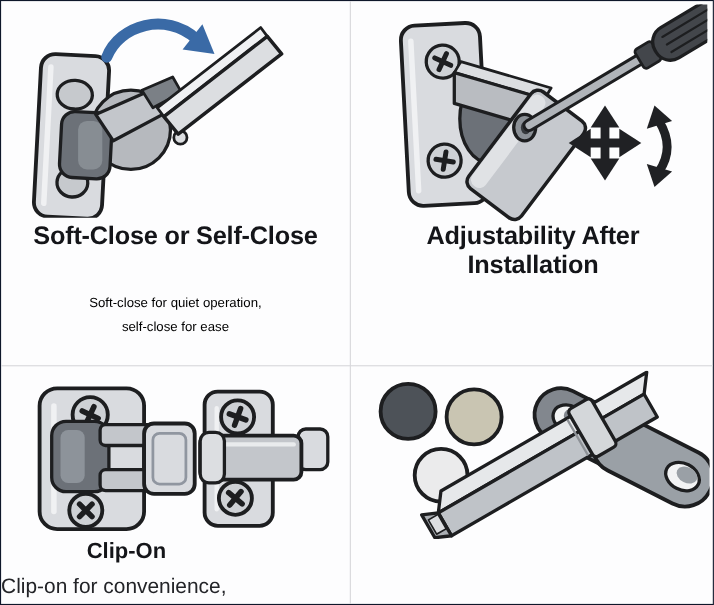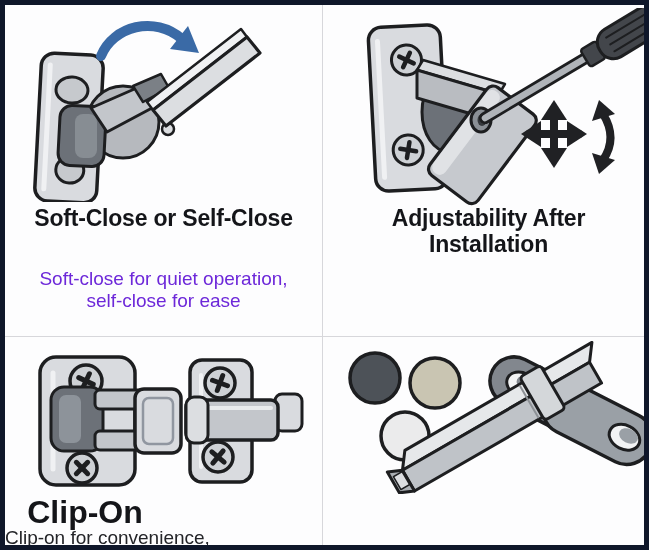--- a/index.html
+++ b/index.html
@@ -1,31 +1,31 @@
 <!DOCTYPE html>
 <html><head>
 <meta charset="utf-8">
 <style>
   *{margin:0;padding:0;box-sizing:border-box}
   html,body{background:#ffffff}
   .canvas{position:relative;width:649px;height:550px;background:#fdfdfe;
-          font-family:"Liberation Sans",sans-serif;overflow:hidden;border:5px solid #0f172a}
+          font-family:"Liberation Sans",sans-serif;overflow:hidden;border:1px solid #0f172a}
   .divider{position:absolute;background:#d7d7db}
   .divider.v{left:317px;top:0;width:1px;height:550px}
   .divider.h{left:0;top:331px;width:649px;height:1px}
   .quad{position:absolute}
   .tl{left:0;top:0;width:317px;height:331px}
   .tr{left:318px;top:0;width:331px;height:331px}
   .bl{left:0;top:332px;width:317px;height:218px}
   .br{left:318px;top:332px;width:331px;height:218px}
   .illus{position:absolute;display:block}
   .title{position:absolute;width:100%;text-align:center;font-weight:700;font-size:23px;
          line-height:26px;color:#141519;letter-spacing:-0.2px}
-  .subtitle{position:absolute;width:100%;text-align:center;font-size:19px;line-height:22px;color:#6d28d9}
-  .hlabel{position:absolute;font-weight:700;font-size:32px;color:#141519;text-align:center}
+  .subtitle{position:absolute;width:100%;text-align:center;font-size:12px;line-height:22px;color:#000000}
+  .hlabel{position:absolute;font-weight:700;font-size:20px;color:#141519;text-align:right}
   .caption{position:absolute;font-size:19px;color:#232428;text-align:left;white-space:nowrap}
   svg{display:block;overflow:hidden}
 </style>
 </head>
 <body>
 
 <div class="canvas">
   <div class="divider v"></div>
   <div class="divider h"></div>
 

